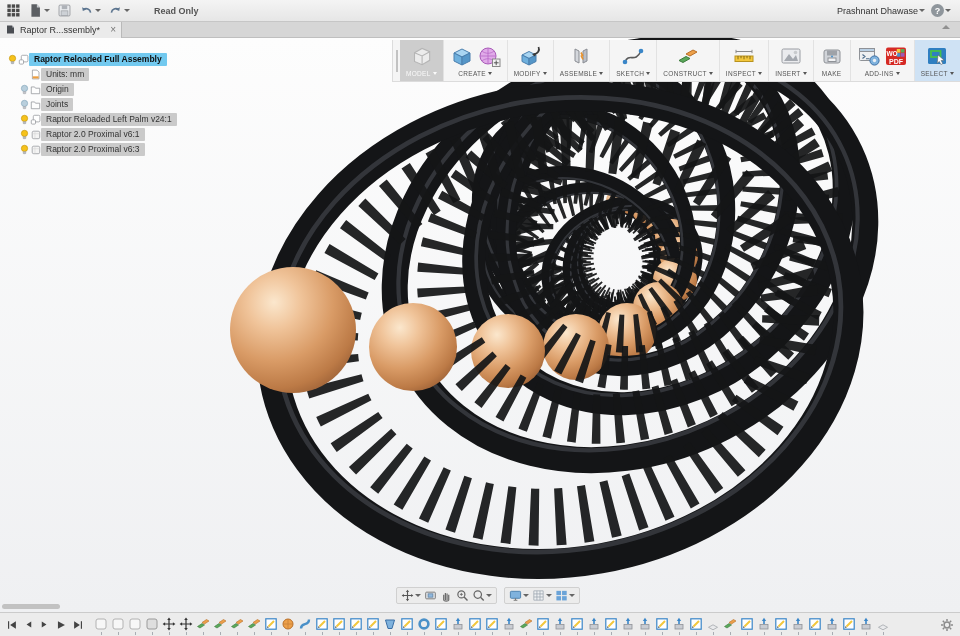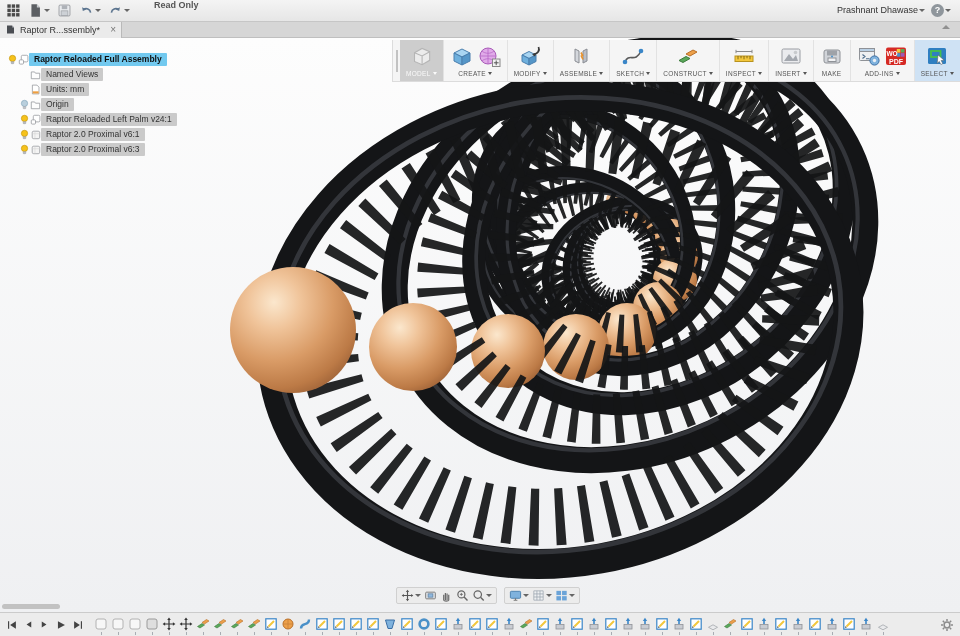--- a/index.html
+++ b/index.html
@@ -2,21 +2,21 @@
 <html><head>
 <meta charset="utf-8">
 <style>
   * { margin:0; padding:0; box-sizing:border-box; }
   html,body { width:960px; height:636px; overflow:hidden; font-family:"Liberation Sans",sans-serif; background:#fff; }
   .app { position:relative; width:960px; height:636px; background:#fff; overflow:hidden; }
 
   
   .topbar { position:absolute; top:0; left:0; right:0; height:22px;
     background:linear-gradient(#f4f4f4,#e6e6e6); border-bottom:1px solid #c6c6c6;
-    display:flex; align-items:flex-start; z-index:30; }
+    display:flex; align-items:center; z-index:30; }
   .tb-btn { display:flex; align-items:center; gap:1px; padding:0 3px; height:20px; }
   .read-only { font-size:9px; font-weight:bold; color:#555; margin-left:18px; }
   .topbar .spacer { flex:1; }
   .user-name { font-size:9px; color:#333; }
   .help-circle { width:13px; height:13px; border-radius:50%; background:#8f969c; color:#fff;
     font-size:9px; font-weight:bold; display:flex; align-items:center; justify-content:center; }
   .caret { width:0; height:0; border-left:3px solid transparent; border-right:3px solid transparent;
     border-top:3.5px solid #666; display:inline-block; }
 
   
@@ -377,48 +377,53 @@
               <rect x="3.6" y="1.4" width="7.2" height="7.2" rx="1.4" fill="#fff" stroke="#8f9297" stroke-width=".8"></rect>
               <rect x="1.4" y="6.4" width="4.6" height="4.6" rx="1" fill="#fff" stroke="#8f9297" stroke-width=".8"></rect>
             </svg>
           </span>
           <span class="br-label">Raptor Reloaded Full Assembly</span>
         </div>
         <div class="br-row child">
           <span class="br-bulb-space"></span>
           <span style="display: inline-flex; align-items: center;">
             <svg width="11" height="11" viewBox="0 0 12 12" xmlns="http://www.w3.org/2000/svg">
-              <path d="M1.4 3.2 h3.6 l1 1.4 h4.6 V10.6 H1.4 Z" fill="#fdfdfd" stroke="#8f9297" stroke-width=".8"></path>
-            </svg>
-          </span>
-          <span class="br-label">Named Views</span>
-        </div>
-        <div class="br-row child">
-          <span class="br-bulb-space"></span>
-          <span style="display: inline-flex; align-items: center;">
-            <svg width="11" height="11" viewBox="0 0 12 12" xmlns="http://www.w3.org/2000/svg">
               <path d="M2.6 1.2 h5 l2.2 2.2 v7.4 H2.6 Z" fill="#fff" stroke="#8f9297" stroke-width=".8"></path>
               <rect x="3" y="8" width="6.4" height="2.3" fill="#ef9e3e"></rect>
             </svg>
           </span>
           <span class="br-label">Units: mm</span>
         </div>
         <div class="br-row child">
           <span class="br-bulb-space">
             <svg width="11" height="11" viewBox="0 0 12 12" xmlns="http://www.w3.org/2000/svg">
               <circle cx="6" cy="4.8" r="3.4" fill="#b9cfdd" stroke="#88a8bc" stroke-width=".8"></circle>
               <rect x="4.6" y="8.2" width="2.8" height="2.4" rx=".6" fill="#c3c6ca" stroke="#9a9da2" stroke-width=".5"></rect>
             </svg>
           </span>
           <span style="display: inline-flex; align-items: center;">
             <svg width="11" height="11" viewBox="0 0 12 12" xmlns="http://www.w3.org/2000/svg">
               <path d="M1.4 3.2 h3.6 l1 1.4 h4.6 V10.6 H1.4 Z" fill="#fdfdfd" stroke="#8f9297" stroke-width=".8"></path>
             </svg>
           </span>
           <span class="br-label">Origin</span>
+        </div>
+        <div class="br-row child">
+          <span class="br-bulb-space">
+            <svg width="11" height="11" viewBox="0 0 12 12" xmlns="http://www.w3.org/2000/svg">
+              <circle cx="6" cy="4.8" r="3.4" fill="#b9cfdd" stroke="#88a8bc" stroke-width=".8"></circle>
+              <rect x="4.6" y="8.2" width="2.8" height="2.4" rx=".6" fill="#c3c6ca" stroke="#9a9da2" stroke-width=".5"></rect>
+            </svg>
+          </span>
+          <span style="display: inline-flex; align-items: center;">
+            <svg width="11" height="11" viewBox="0 0 12 12" xmlns="http://www.w3.org/2000/svg">
+              <path d="M1.4 3.2 h3.6 l1 1.4 h4.6 V10.6 H1.4 Z" fill="#fdfdfd" stroke="#8f9297" stroke-width=".8"></path>
+            </svg>
+          </span>
+          <span class="br-label">Joints</span>
         </div>
         <div class="br-row child">
           <span class="br-bulb-space">
             <svg width="11" height="11" viewBox="0 0 12 12" xmlns="http://www.w3.org/2000/svg">
               <circle cx="6" cy="4.8" r="3.4" fill="#f6c21b" stroke="#c79a10" stroke-width=".8"></circle>
               <rect x="4.6" y="8.2" width="2.8" height="2.4" rx=".6" fill="#b9bcc0" stroke="#8f9297" stroke-width=".5"></rect>
             </svg>
           </span>
           <span style="display: inline-flex; align-items: center;">
             <svg width="11" height="11" viewBox="0 0 12 12" xmlns="http://www.w3.org/2000/svg">

